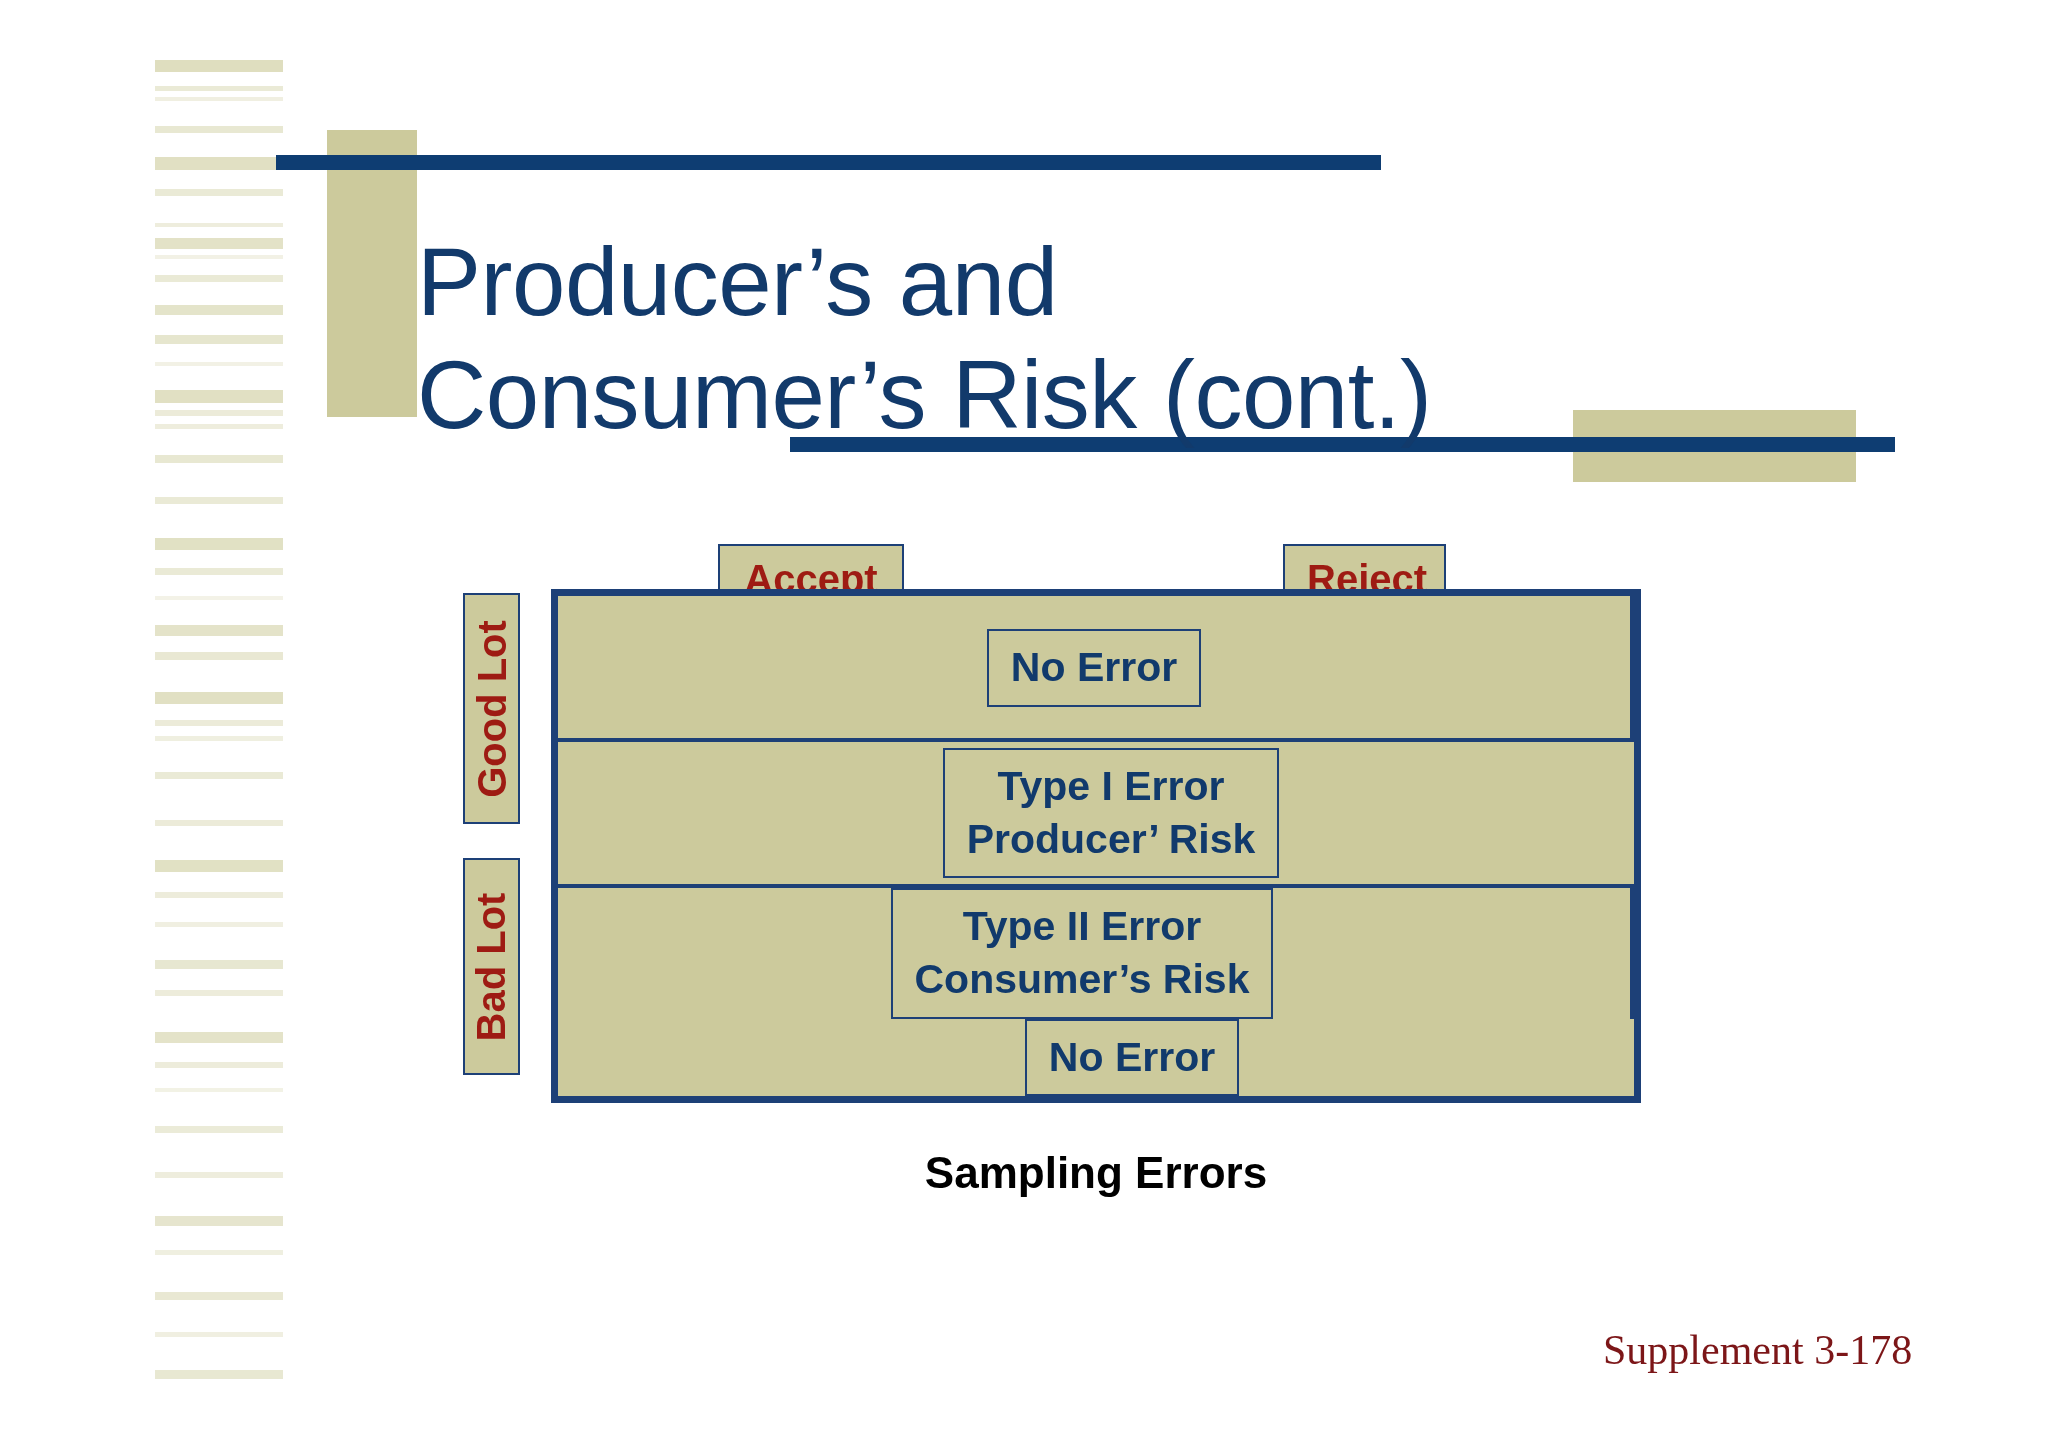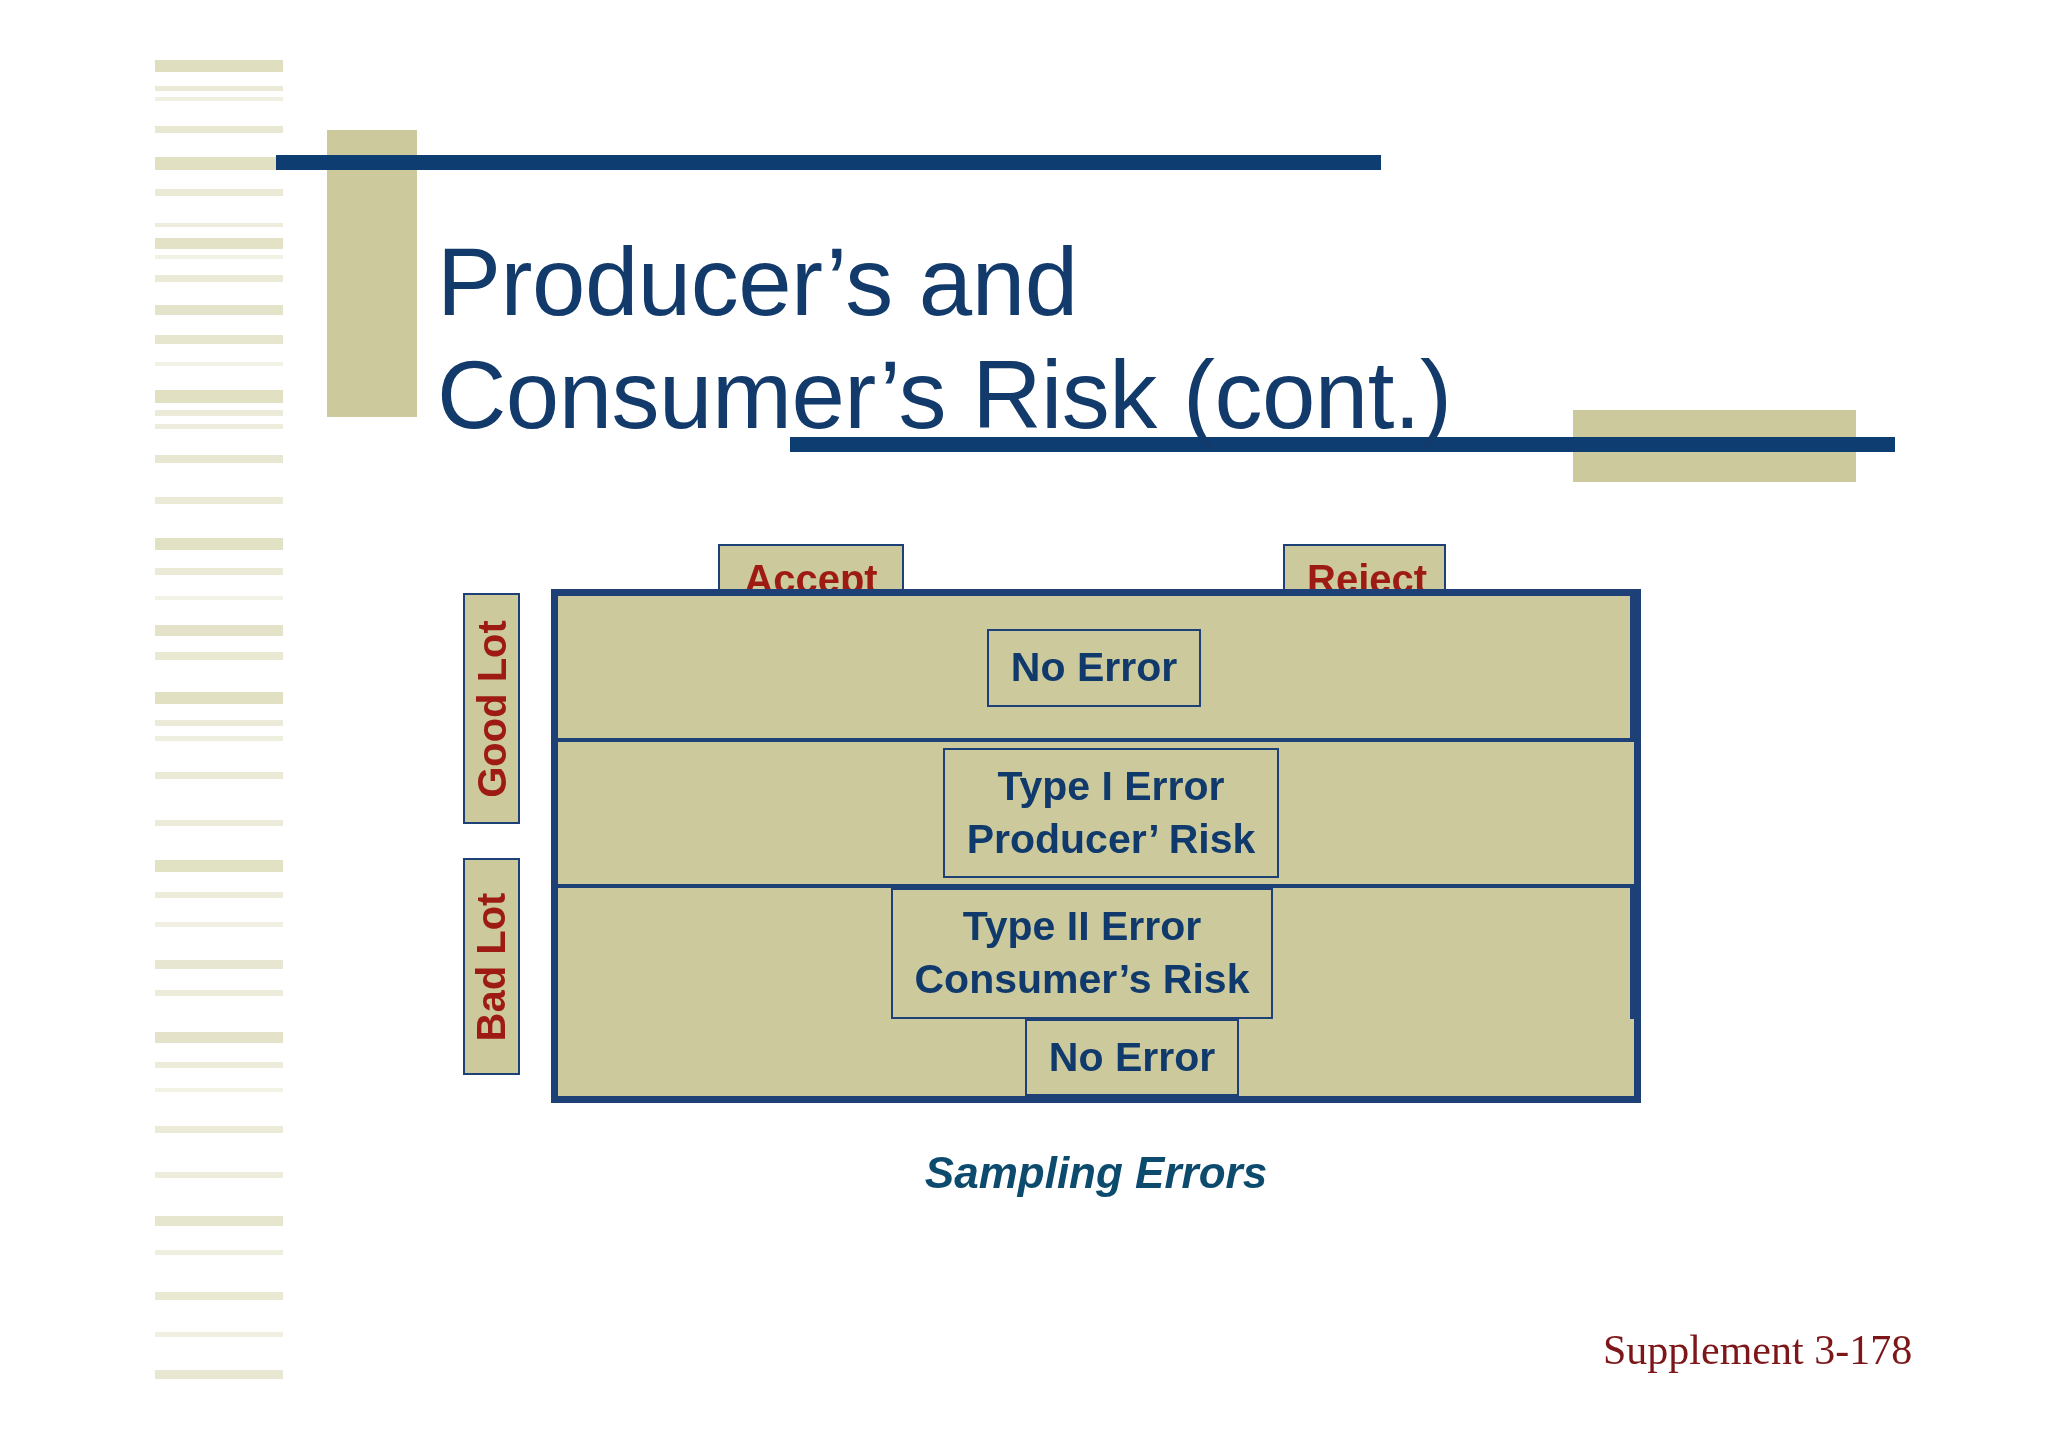--- a/index.html
+++ b/index.html
@@ -59,21 +59,21 @@
   #title-accent-block-right {
     position: absolute;
     left: 1573px;
     top: 410px;
     width: 283px;
     height: 72px;
     background: #CCCA9C;
   }
   #slide-title {
     position: absolute;
-    left: 437px;
+    left: 417px;
     top: 162px;
     width: 1320px;
     color: #123A6B;
     font-size: 96px;
     line-height: 1.17;
     font-weight: normal;
     letter-spacing: -0.5px;
     white-space: pre-line;
   }
 
@@ -182,24 +182,23 @@
     height: 217px;
   }
 
   
   #caption-sampling-errors {
     position: absolute;
     left: 551px;
     top: 1148px;
     width: 1090px;
     text-align: center;
-    color: #0c4a6e;
+    color: #000000;
     font-size: 44px;
     font-weight: bold;
-    font-style: italic;
   }
   #footer-supplement {
     position: absolute;
     left: 1588px;
     top: 1326px;
     color: #7C1618;
     font-family: "Liberation Serif", serif;
     font-size: 42px;
     white-space: nowrap;
     margin-left: 15px;

